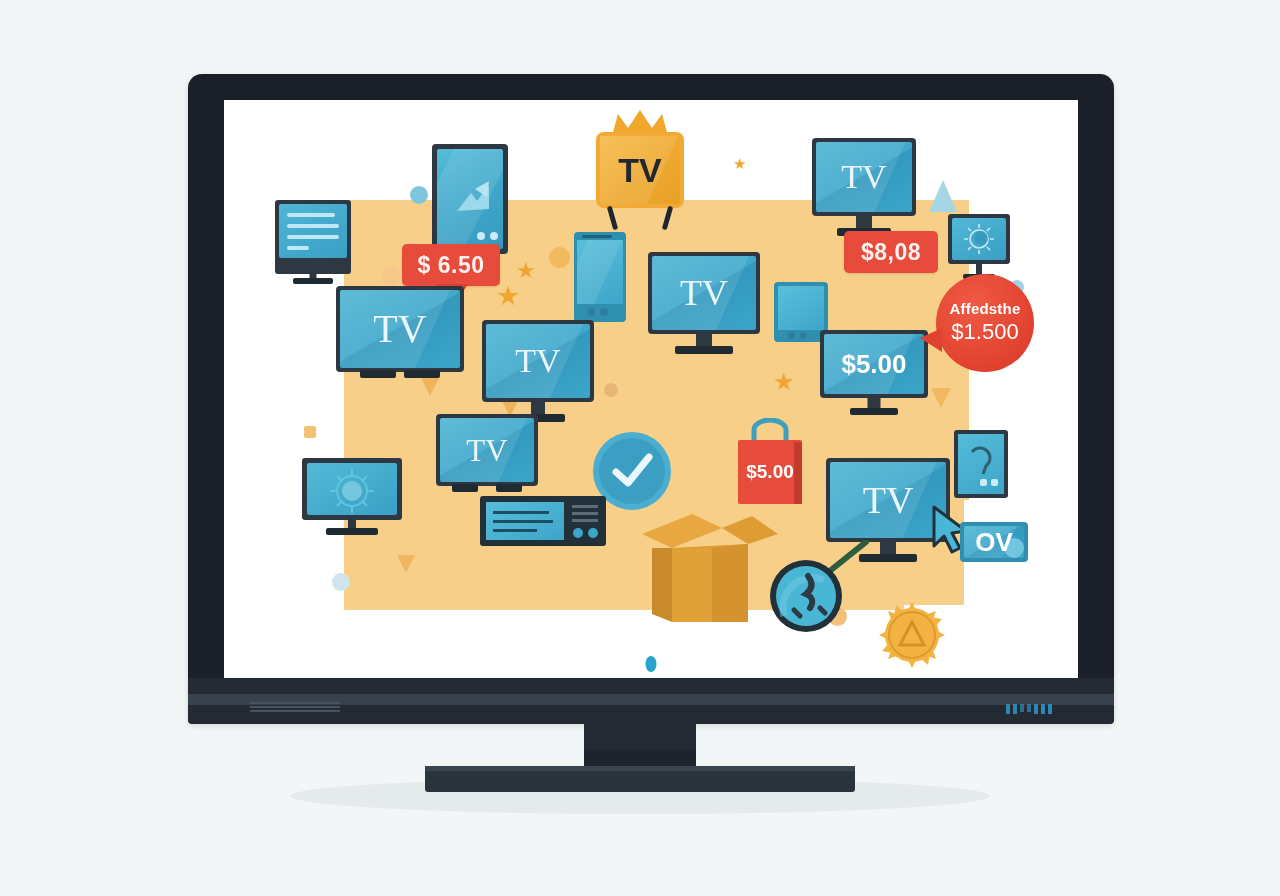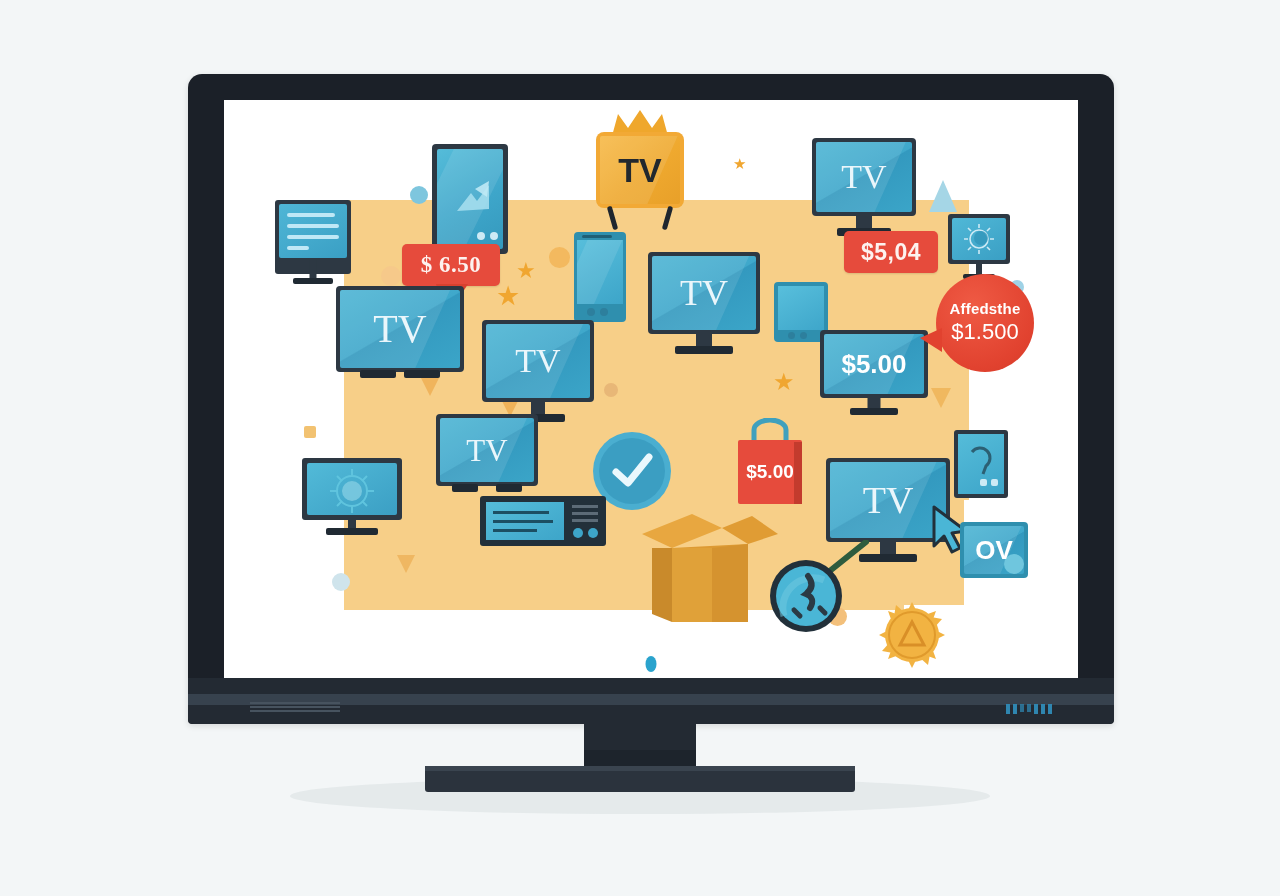--- a/index.html
+++ b/index.html
@@ -229,27 +229,27 @@
                     <line x1="16" y1="32" x2="19" y2="29"></line>
                 </g>
               </g>
               <circle cx="29" cy="20" r="7" fill="#2f93b8" opacity=".7"></circle>
             </svg>
           </div>
           <div style="position:absolute; left:50%; top:50px; transform:translateX(-50%); width:6px; height:12px; background:#2d3843;"></div>
           <div style="position:absolute; left:50%; top:60px; transform:translateX(-50%); width:32px; height:5px; background:#202a33; border-radius:2px;"></div>
         </div>
 
-        <div class="price-bubble" style="left:178px; top:144px; width:98px; height:42px; font-size:23px;font-family:Liberation Serif, serif;">
+        <div class="price-bubble" style="left:178px; top:144px; width:98px; height:42px; font-size:23px;">
           <span>$ 6.50</span>
           <div class="tail" style="left:34px; top:40px; border-left:10px solid transparent; border-right:22px solid transparent; border-top:34px solid #d8412f;"></div>
         </div>
 
         <div class="price-bubble" style="left:620px; top:131px; width:94px; height:42px; font-size:23px;">
-          <span>$5,04</span>
+          <span>$8,08</span>
         </div>
 
         <div class="node" style="left:350px; top:132px; width:52px; height:90px;">
           <div style="position:absolute; inset:0; background:#2f8fae; border-radius:4px;"></div>
           <div style="position:absolute; left:3px; top:8px; right:3px; bottom:18px; background:linear-gradient(150deg,#57bedb,#3da5c9); overflow:hidden;">
             <div style="position:absolute; left:-10%; top:-20%; width:70%; height:160%; background:rgba(255,255,255,.10); transform:rotate(24deg);"></div>
           </div>
           <div style="position:absolute; left:8px; top:3px; width:30px; height:3px; background:#1f5f77; border-radius:2px;"></div>
           <div style="position:absolute; left:13px; bottom:6px; width:8px; height:8px; border-radius:50%; background:#2d7f9d;"></div>
           <div style="position:absolute; left:26px; bottom:6px; width:8px; height:8px; border-radius:50%; background:#2d7f9d;"></div>
@@ -409,21 +409,21 @@
             <div style="position:absolute; left:33px; bottom:8px; width:7px; height:7px; border-radius:2px; background:#cdeaf5;"></div>
           </div>
         </div>
 
         <div class="cursor" style="left:706px; top:404px; width:42px; height:52px;">
           <svg width="42" height="52" viewBox="0 0 42 52">
             <path d="M4 3 L4 42 L14 32 L22 48 L30 44 L22 29 L36 27 Z" fill="#4ab6d6" stroke="#22303a" stroke-width="3" stroke-linejoin="round"></path>
           </svg>
         </div>
 
-        <div class="tv" style="left:736px; top:422px; width:68px; height:56px;">
+        <div class="tv" style="left:736px; top:422px; width:68px; height:40px;">
           <div class="frame" style="background:#2f8fae;"></div>
           <div class="glass">
               <span class="label" style="font-family:'Liberation Sans',sans-serif; font-weight:700; font-size:26px; color:#fff;">OV</span>
             </div>
           <div style="position:absolute; right:4px; bottom:4px; width:20px; height:20px; border-radius:50%; background:#6fc6de;"></div>
         </div>
 
         <div class="sun-badge" style="left:653px; top:500px; width:70px; height:70px;">
           <svg width="70" height="70" viewBox="0 0 70 70">
             <g fill="#f2b342">

